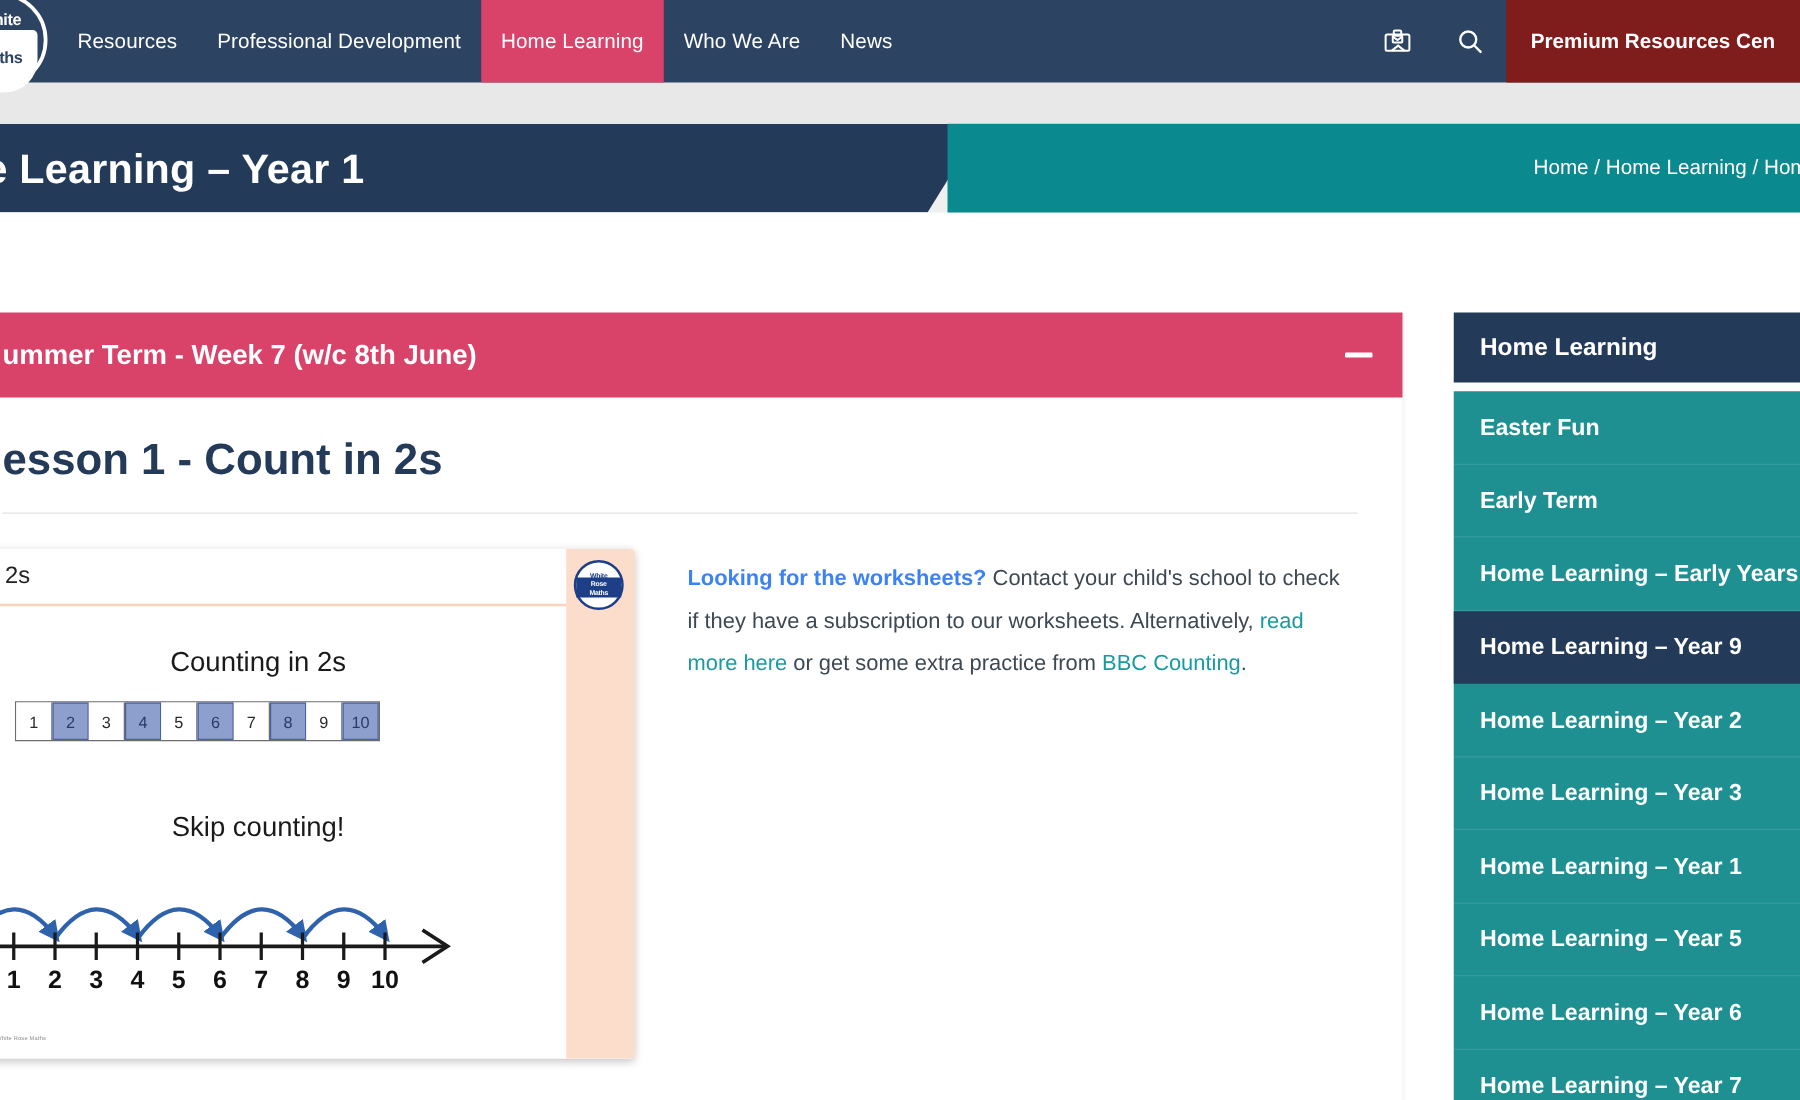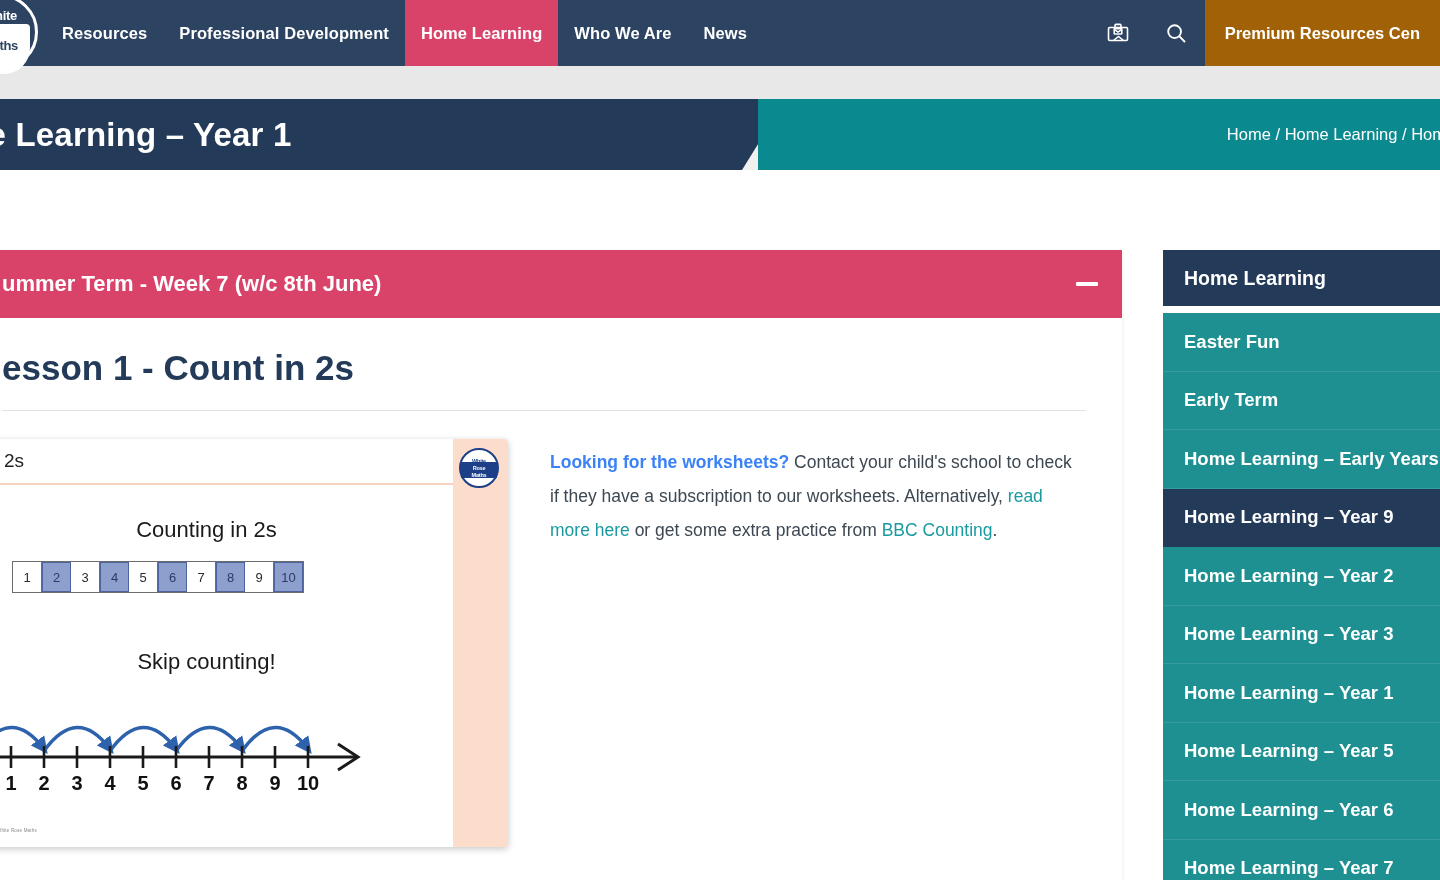--- a/index.html
+++ b/index.html
@@ -63,41 +63,41 @@
     display: flex;
     align-items: stretch;
     margin-left: 46px;
   }
   .nav-item {
     display: flex;
     align-items: center;
     padding: 0 16px;
     color: #ffffff;
     font-size: 16.5px;
-    font-weight: bold;
+    font-weight: normal;
     white-space: nowrap;
     letter-spacing: 0.1px;
   }
   .nav-item.active { background: #d9436a; }
 
   .nav-right {
     position: absolute;
     right: 0; top: 0;
     height: 66px;
     display: flex;
     align-items: stretch;
   }
   .nav-icon-btn {
     display: flex;
     align-items: center;
     justify-content: center;
     width: 58px;
   }
   .nav-cta {
-    background: #a16207;
+    background: #7f1d1d;
     display: flex;
     align-items: center;
     padding: 0 20px;
     color: #ffffff;
     font-size: 16.5px;
     font-weight: bold;
     white-space: nowrap;
   }
 
   

